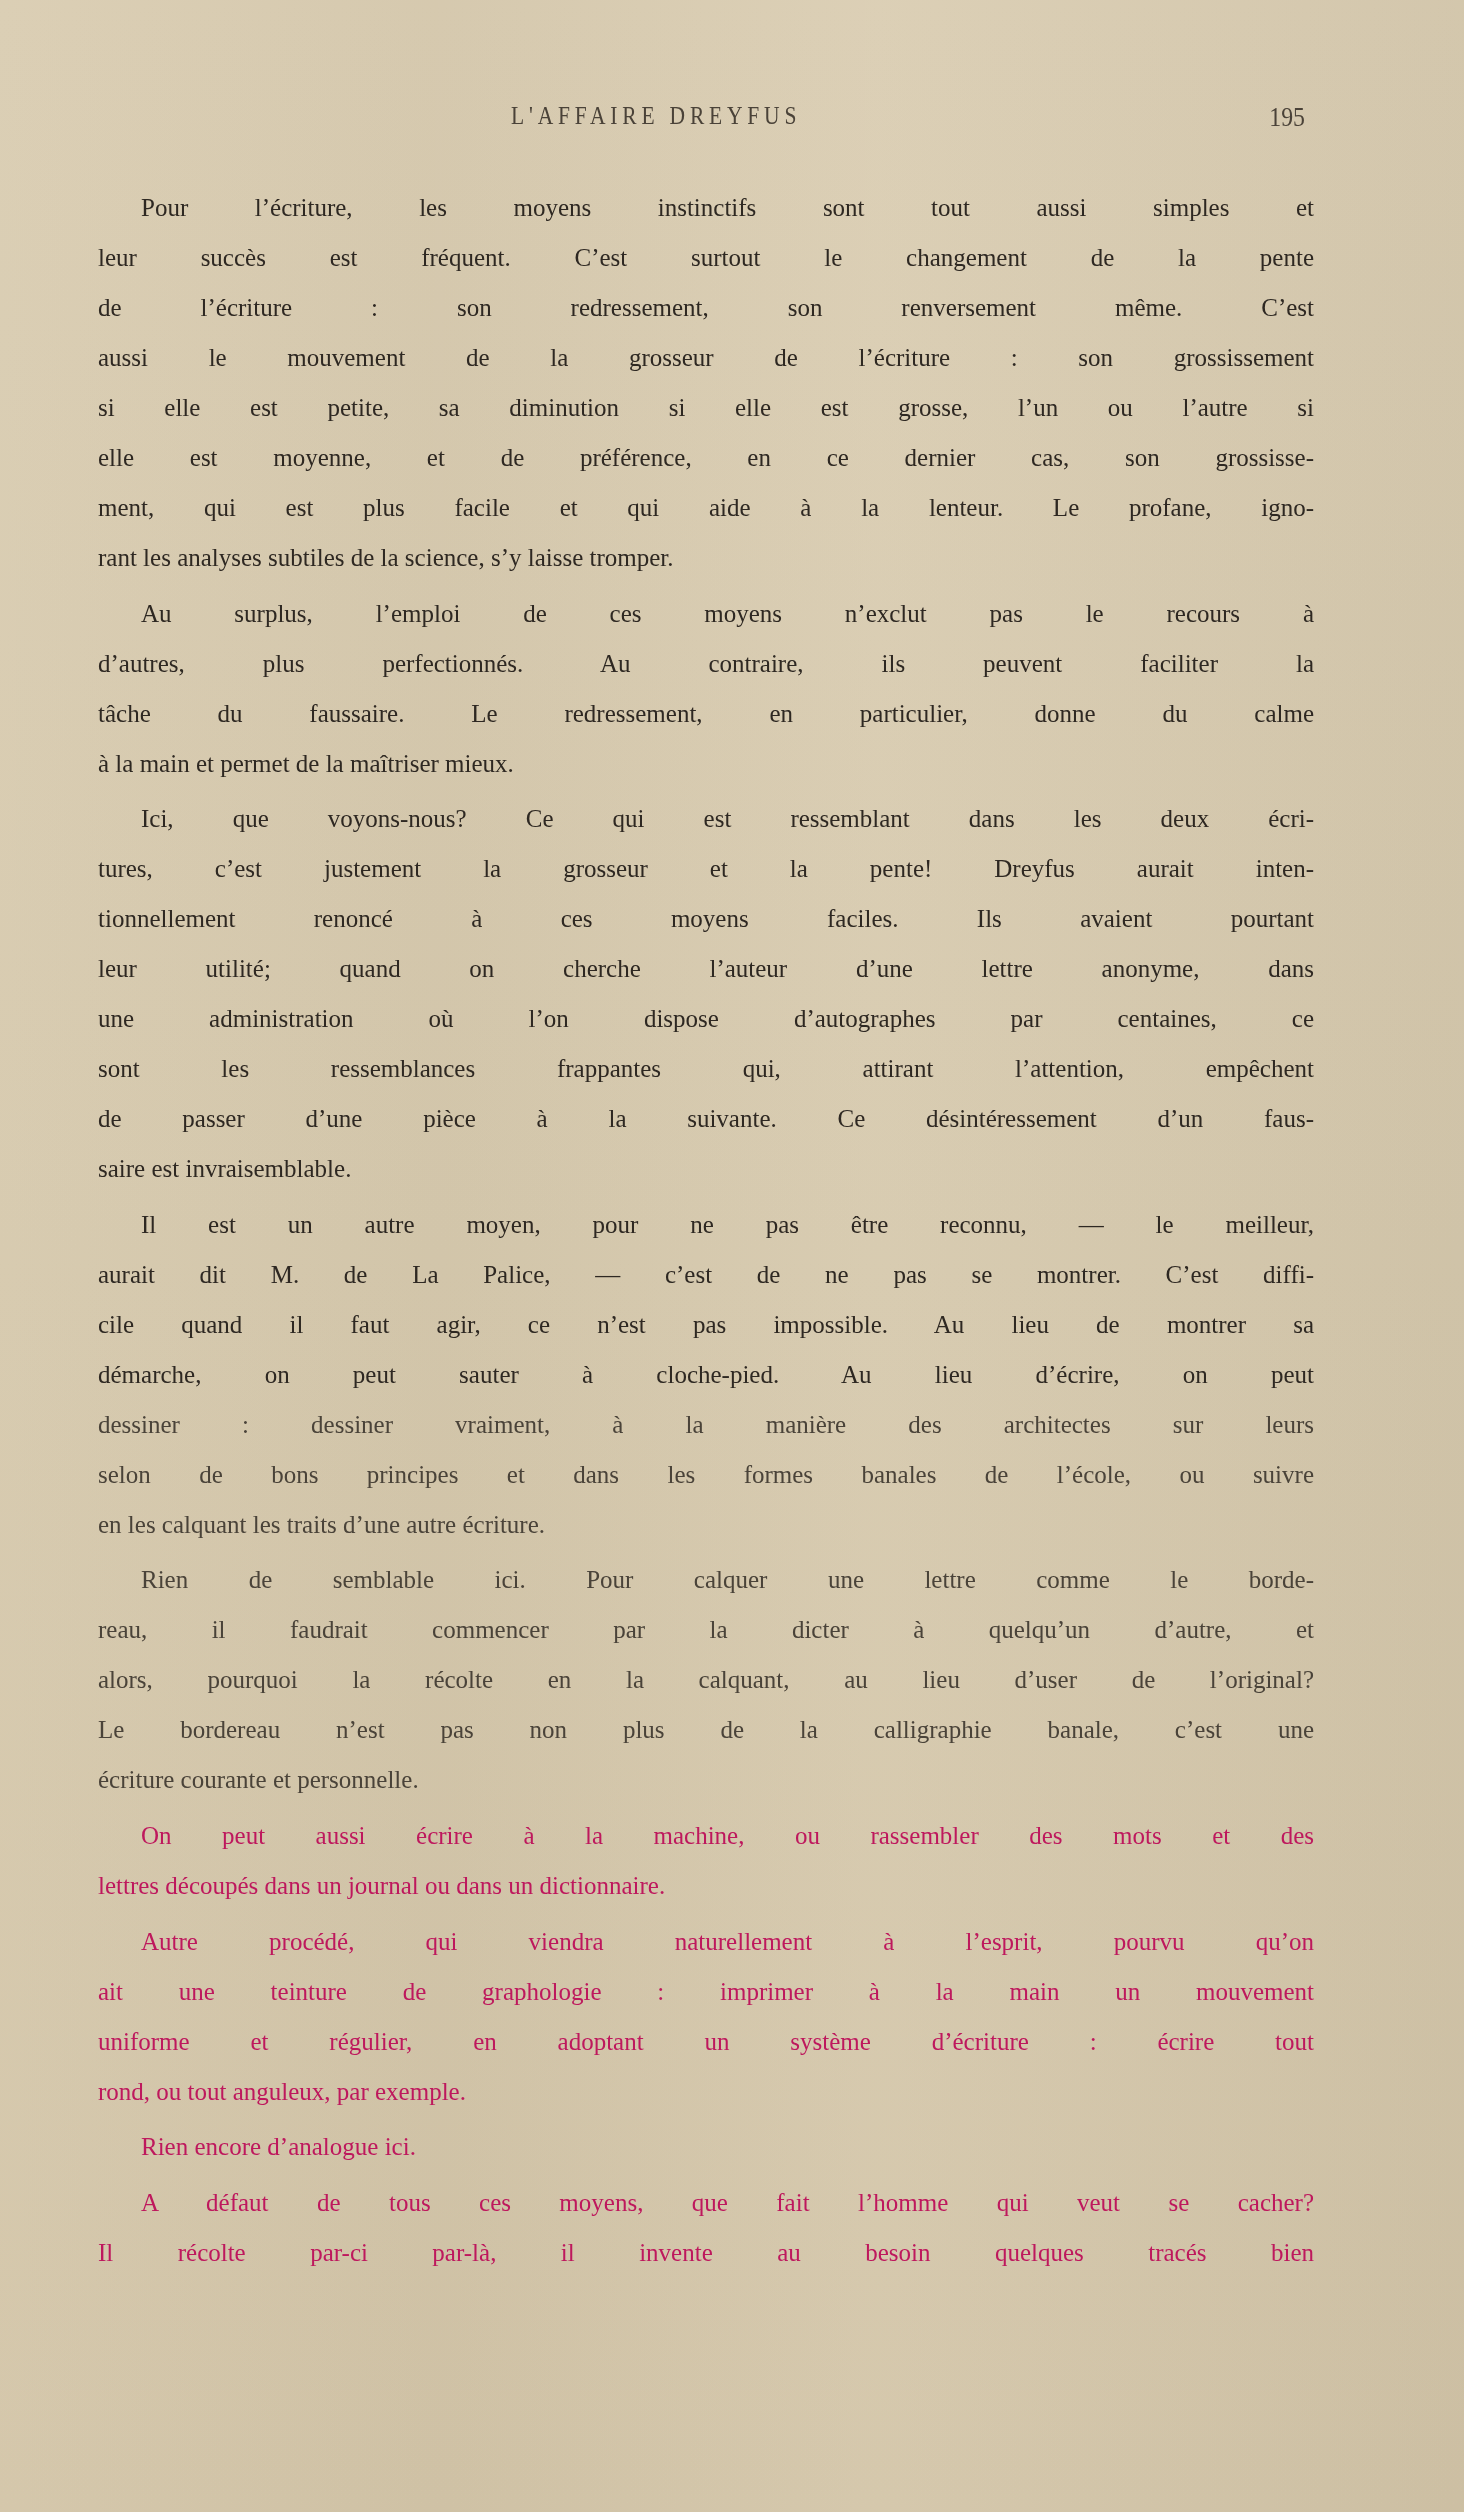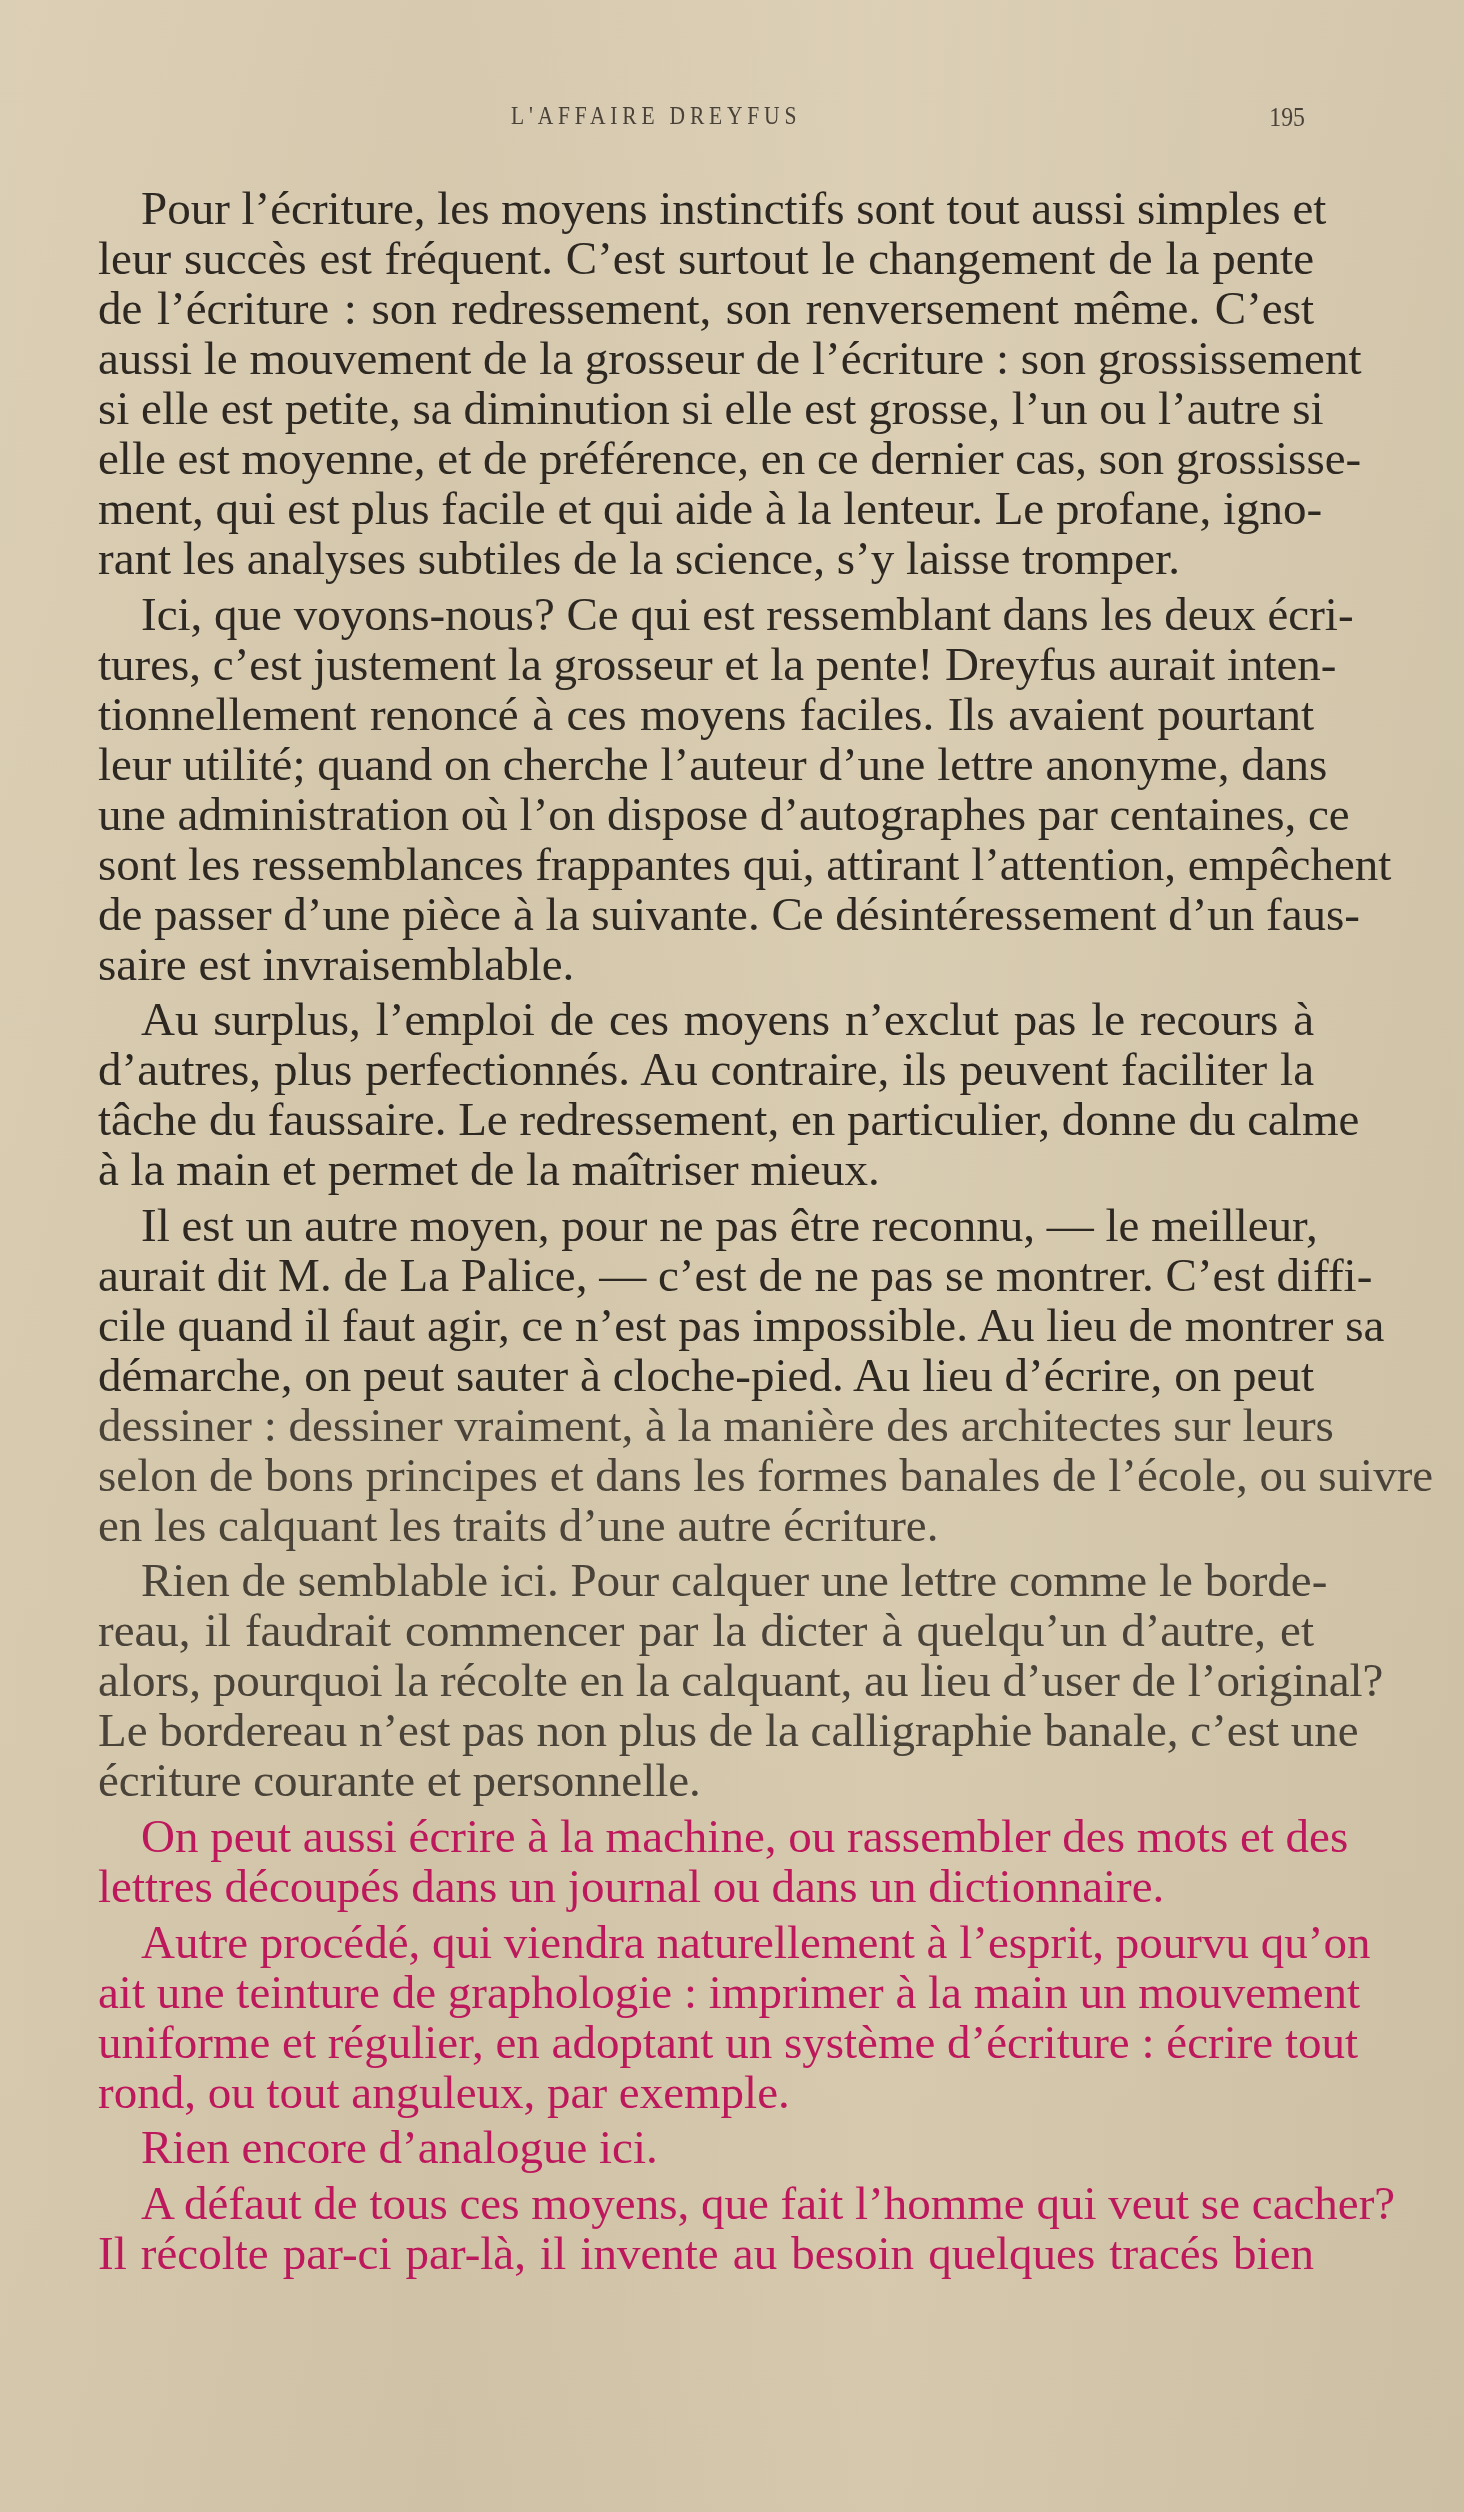--- a/index.html
+++ b/index.html
@@ -58,21 +58,21 @@
     left: 98px;
     width: 1216px;
   }
   .para {
     margin: 0 0 5.6px 0;
   }
   .line {
     display: block;
     height: 50px;
     line-height: 50px;
-    font-size: 47px;
+    font-size: 25px;
     white-space: nowrap;
     text-align: justify;
     text-align-last: justify;
     color: #2e2822;
   }
   .line.indent {
     padding-left: 43px;
   }
   .line.last {
     text-align-last: left;
@@ -97,35 +97,35 @@
       <span class="line">leur succès est fréquent. C’est surtout le changement de la pente</span>
       <span class="line">de l’écriture : son redressement, son renversement même. C’est</span>
       <span class="line">aussi le mouvement de la grosseur de l’écriture : son grossissement</span>
       <span class="line">si elle est petite, sa diminution si elle est grosse, l’un ou l’autre si</span>
       <span class="line">elle est moyenne, et de préférence, en ce dernier cas, son grossisse-</span>
       <span class="line">ment, qui est plus facile et qui aide à la lenteur. Le profane, igno-</span>
       <span class="line last">rant les analyses subtiles de la science, s’y laisse tromper.</span>
     </div>
 
     <div class="para">
+      <span class="line indent">Au surplus, l’emploi de ces moyens n’exclut pas le recours à</span>
+      <span class="line">d’autres, plus perfectionnés. Au contraire, ils peuvent faciliter la</span>
+      <span class="line">tâche du faussaire. Le redressement, en particulier, donne du calme</span>
+      <span class="line last">à la main et permet de la maîtriser mieux.</span>
+    </div>
+
+    <div class="para">
       <span class="line indent">Ici, que voyons-nous? Ce qui est ressemblant dans les deux écri-</span>
       <span class="line">tures, c’est justement la grosseur et la pente! Dreyfus aurait inten-</span>
       <span class="line">tionnellement renoncé à ces moyens faciles. Ils avaient pourtant</span>
       <span class="line">leur utilité; quand on cherche l’auteur d’une lettre anonyme, dans</span>
       <span class="line">une administration où l’on dispose d’autographes par centaines, ce</span>
       <span class="line">sont les ressemblances frappantes qui, attirant l’attention, empêchent</span>
       <span class="line">de passer d’une pièce à la suivante. Ce désintéressement d’un faus-</span>
       <span class="line last">saire est invraisemblable.</span>
-    </div>
-
-    <div class="para">
-      <span class="line indent">Au surplus, l’emploi de ces moyens n’exclut pas le recours à</span>
-      <span class="line">d’autres, plus perfectionnés. Au contraire, ils peuvent faciliter la</span>
-      <span class="line">tâche du faussaire. Le redressement, en particulier, donne du calme</span>
-      <span class="line last">à la main et permet de la maîtriser mieux.</span>
     </div>
 
     <div class="para">
       <span class="line indent">Il est un autre moyen, pour ne pas être reconnu, — le meilleur,</span>
       <span class="line">aurait dit M. de La Palice, — c’est de ne pas se montrer. C’est diffi-</span>
       <span class="line">cile quand il faut agir, ce n’est pas impossible. Au lieu de montrer sa</span>
       <span class="line">démarche, on peut sauter à cloche-pied. Au lieu d’écrire, on peut</span>
       <span class="line faint">dessiner : dessiner vraiment, à la manière des architectes sur leurs</span>
       <span class="line faint">selon de bons principes et dans les formes banales de l’école, ou suivre</span>
       <span class="line last faint">en les calquant les traits d’une autre écriture.</span>

